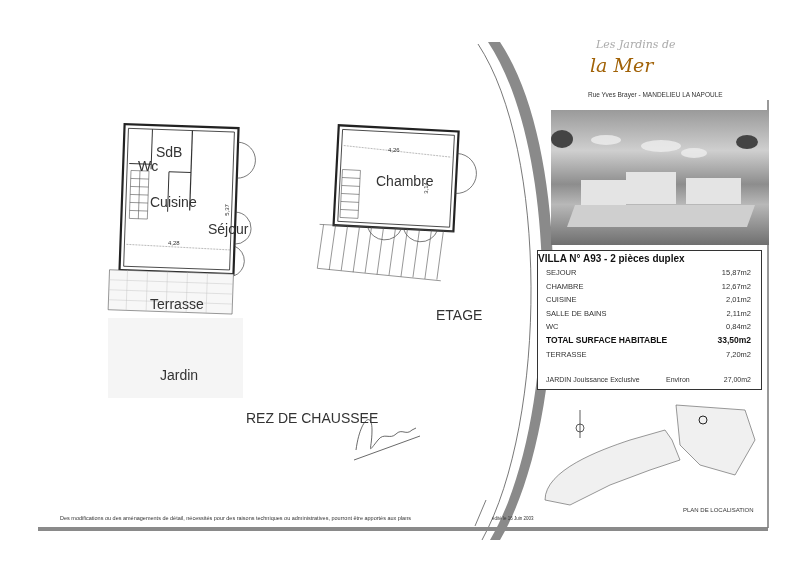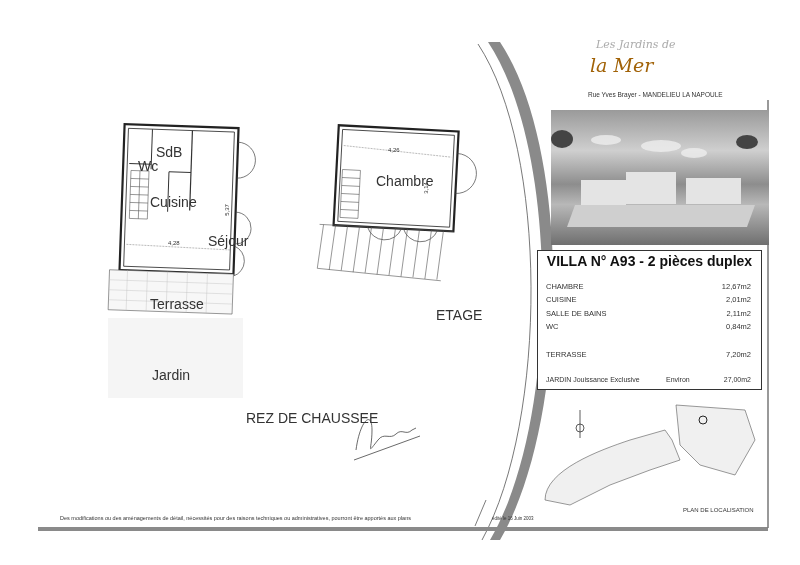--- a/index.html
+++ b/index.html
@@ -4,22 +4,22 @@
 <style>
   html, body { margin:0; padding:0; background:#ffffff; }
   body { width:800px; height:565px; position:relative; overflow:hidden;
          font-family:"Liberation Sans", sans-serif; color:#222; }
   .abs { position:absolute; }
   .lbl { position:absolute; font-size:14px; color:#333; white-space:nowrap; }
   svg { position:absolute; left:0; top:0; }
   .brand-script { font-family:"DejaVu Serif", serif; font-style:italic; }
   .sheet { position:absolute; left:537px; top:250px; width:225px; height:140px;
            border:1.5px solid #333; background:#fff; box-sizing:border-box; }
-  .sheet .title { position:absolute; left:0; right:0; top:2px; text-align:center;
-                  font-weight:bold; font-size:14px; color:#111; }
+  .sheet .title { position:absolute; left:0; right:0; top:2px; text-align:left;
+                  font-weight:bold; font-size:10px; color:#111; }
   .row { position:absolute; left:8px; right:10px; font-size:7.5px; color:#333;
          display:flex; justify-content:space-between; }
   .row.total { font-weight:bold; font-size:8.5px; color:#111; }
   .photo { position:absolute; left:551px; top:110px; width:218px; height:135px;
            background:linear-gradient(180deg,#9a9a9a 0%,#cfcfcf 30%,#8d8d8d 55%,#b8b8b8 70%,#6f6f6f 100%);
            overflow:hidden; }
   .cloud { position:absolute; background:#eee; border-radius:50%; opacity:.8; }
   .house { position:absolute; background:#e4e4e4; }
   .palm { position:absolute; background:#444; border-radius:50%; }
   .pool { position:absolute; left:20px; top:95px; width:180px; height:22px;
@@ -141,49 +141,57 @@
   <div class="house" style="left:75px;top:62px;width:50px;height:32px;"></div>
   <div class="house" style="left:135px;top:68px;width:55px;height:26px;"></div>
   <div class="palm" style="left:185px;top:25px;width:22px;height:14px;"></div>
   <div class="palm" style="left:0px;top:20px;width:22px;height:18px;"></div>
   <div class="pool"></div>
 </div>
 
 <div class="lbl" style="left:156px;top:144px;">SdB</div>
 <div class="lbl" style="left:138px;top:158px;">Wc</div>
 <div class="lbl" style="left:150px;top:194px;">Cuisine</div>
-<div class="lbl" style="left:180px;top:233px;padding-left:28px;">Séjour</div>
+<div class="lbl" style="left:180px;top:221px;padding-left:28px;">Séjour</div>
 <div class="lbl" style="left:168px;top:240px;font-size:6px;">4,28</div>
 <div class="lbl" style="left:221px;top:207px;font-size:6px;transform:rotate(-90deg);">5,37</div>
 <div class="lbl" style="left:150px;top:296px;">Terrasse</div>
-<div class="lbl" style="left:152px;top:367px;">Jardin</div>
+<div class="lbl" style="left:160px;top:367px;">Jardin</div>
 <div class="lbl" style="left:246px;top:410px;">REZ DE CHAUSSEE</div>
 
 <div class="lbl" style="left:376px;top:173px;">Chambre</div>
 <div class="lbl" style="left:388px;top:147px;font-size:6px;">4,26</div>
 <div class="lbl" style="left:420px;top:185px;font-size:6px;transform:rotate(-90deg);">3,14</div>
 <div class="lbl" style="left:436px;top:307px;">ETAGE</div>
 
 <div class="sheet">
   <div class="title">VILLA N° A93 - 2 pièces duplex</div>
+  <div class="row" style="top:17px;">
+    <span>SEJOUR</span>
+    <span>15,87m2</span>
+  </div>
   <div class="row" style="top:31px;">
     <span>CHAMBRE</span>
     <span>12,67m2</span>
   </div>
   <div class="row" style="top:44px;">
     <span>CUISINE</span>
     <span>2,01m2</span>
   </div>
   <div class="row" style="top:58px;">
     <span>SALLE DE BAINS</span>
     <span>2,11m2</span>
   </div>
   <div class="row" style="top:71px;">
     <span>WC</span>
     <span>0,84m2</span>
+  </div>
+  <div class="row total" style="top:84px;">
+    <span>TOTAL SURFACE HABITABLE</span>
+    <span>33,50m2</span>
   </div>
   <div class="row" style="top:99px;">
     <span>TERRASSE</span>
     <span>7,20m2</span>
   </div>
   <div class="row" style="top:125px;font-size:7px;">
     <span>JARDIN Jouissance Exclusive</span>
     <span style="position:absolute;left:120px;">Environ</span>
     <span>27,00m2</span>
   </div>

